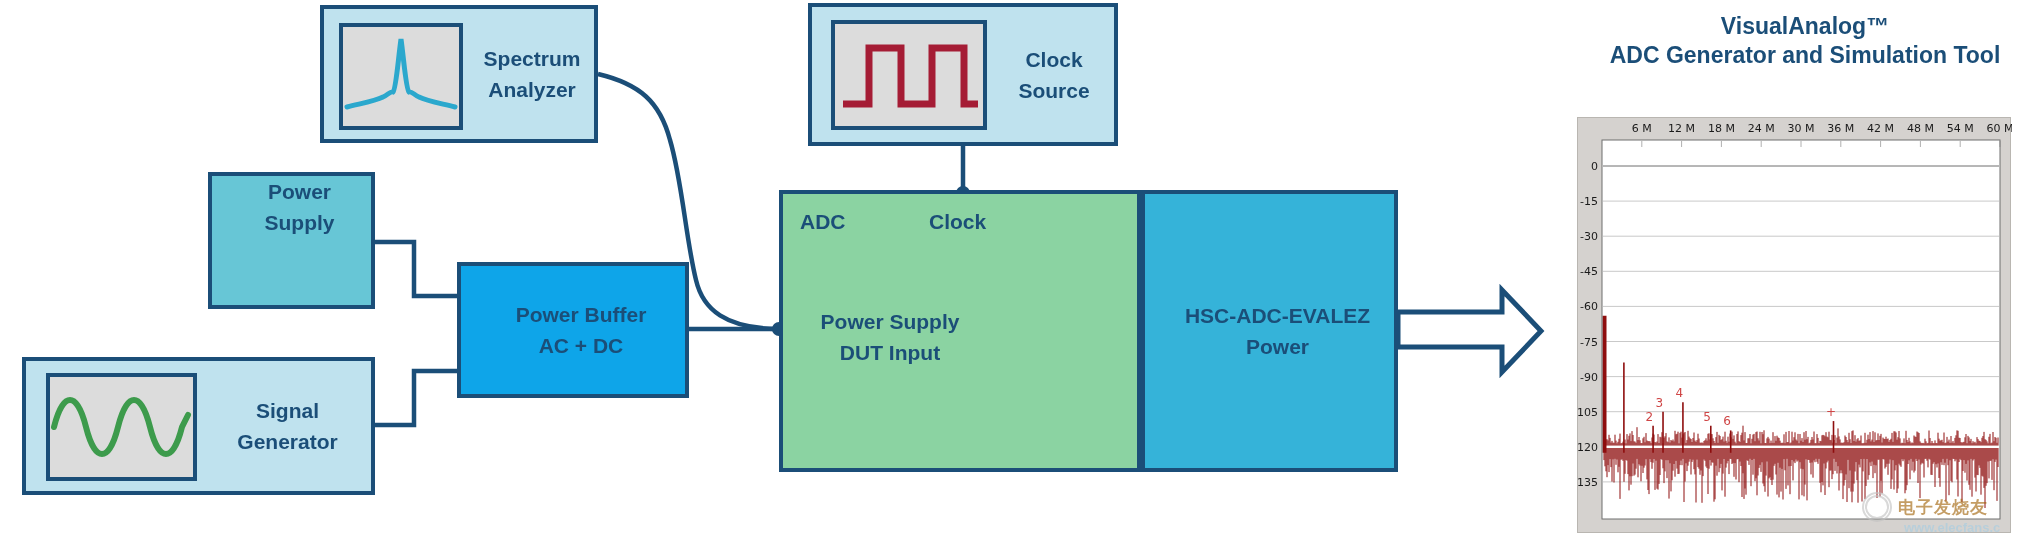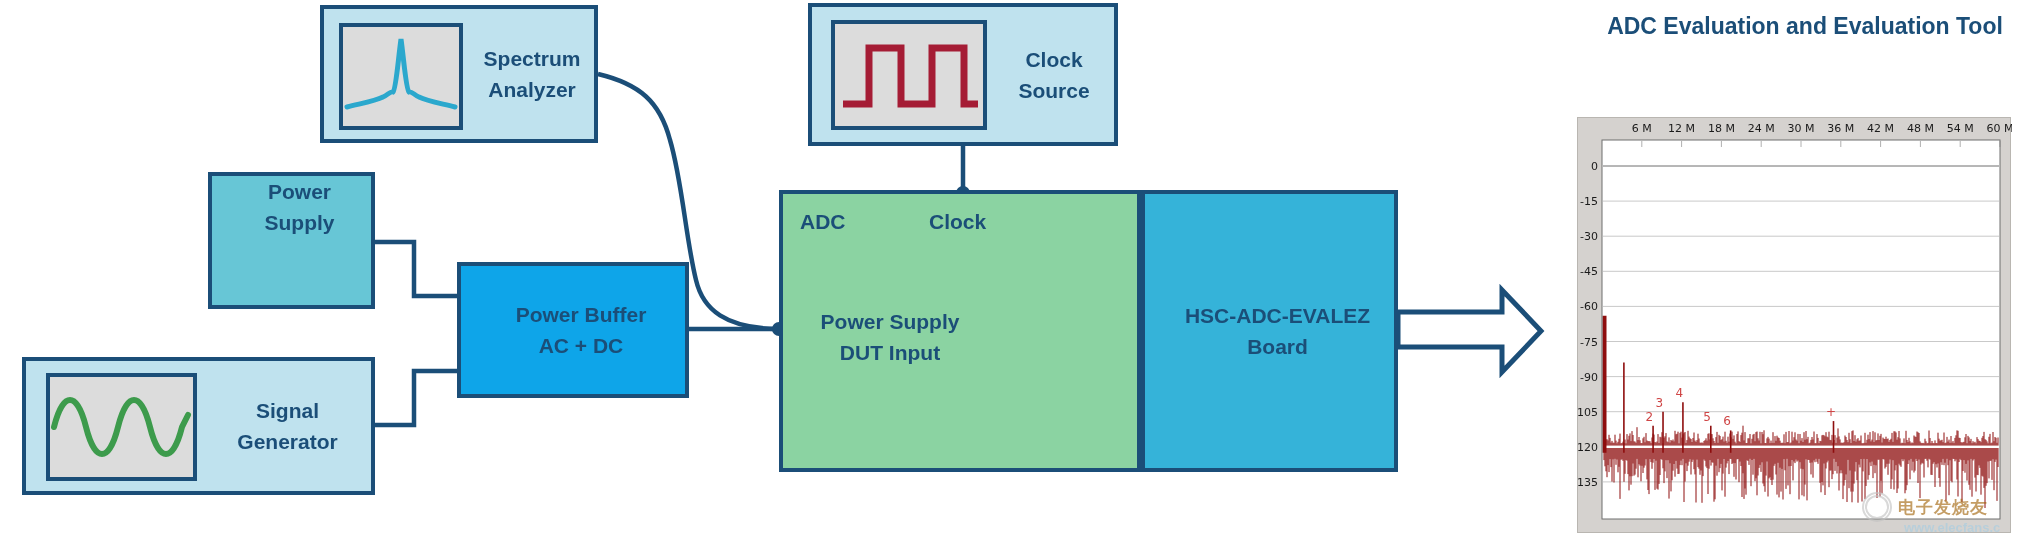--- a/index.html
+++ b/index.html
@@ -115,25 +115,26 @@
 
   <div class="dbox" id="adc-box">
     <div class="boxlabel" id="adc-label">ADC</div>
     <div class="boxlabel" id="clockin-label">Clock</div>
     <div class="boxlabel" id="dutinput-label">Power Supply
 DUT Input</div>
   </div>
 
   <div class="dbox" id="evalez-box">
     <div class="boxlabel">HSC-ADC-EVALEZ
-Board</div>
+Power</div>
   </div>
 
   <div id="va-title">
-    <div>ADC Evaluation and Evaluation Tool</div>
+    <div>VisualAnalog™</div>
+    <div>ADC Generator and Simulation Tool</div>
   </div>
 
   <div id="plot-panel">
     <svg id="plot-svg" width="434" height="416" viewBox="0 0 434 416">
         <rect x="24" y="22" width="398" height="379" fill="#ffffff"></rect>
         <line x1="25" y1="48" x2="421" y2="48" stroke="#6e6e6e" stroke-width="1"></line>
         <text x="20" y="52" text-anchor="end" font-size="11" font-family="&quot;DejaVu Sans&quot;,sans-serif" fill="#1a1a1a">0</text>
         <line x1="25" y1="83.1" x2="421" y2="83.1" stroke="#c9c9c9" stroke-width="1"></line>
         <text x="20" y="87.1" text-anchor="end" font-size="11" font-family="&quot;DejaVu Sans&quot;,sans-serif" fill="#1a1a1a">-15</text>
         <line x1="25" y1="118.19999999999999" x2="421" y2="118.19999999999999" stroke="#c9c9c9" stroke-width="1"></line>

